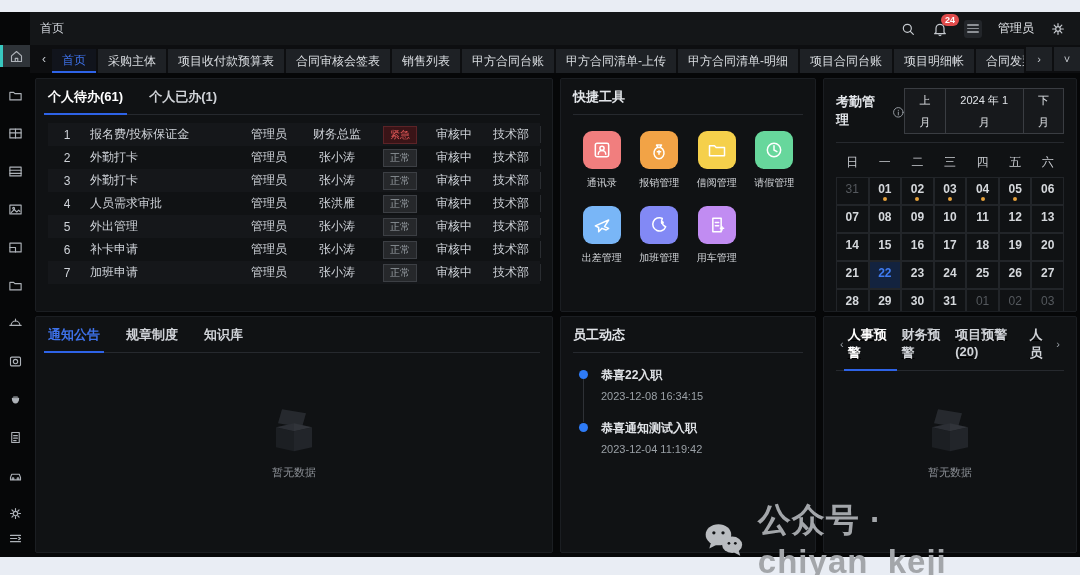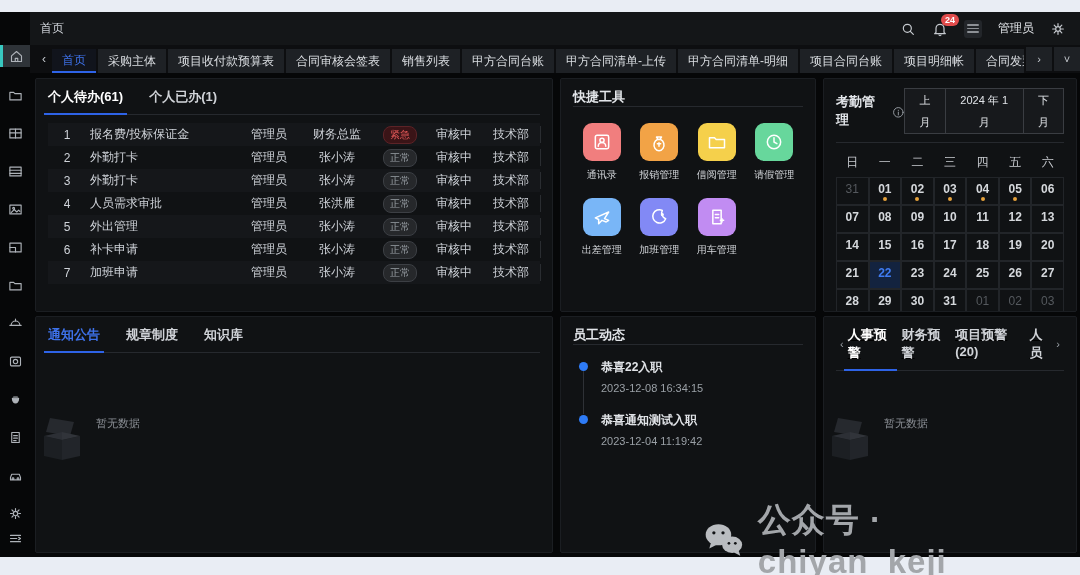--- a/index.html
+++ b/index.html
@@ -44,42 +44,42 @@
   .side-bottom { margin-top:auto; margin-bottom:8px; }
 
   
   .content { position:absolute; left:30px; top:61px; width:1050px; height:484px; padding:5px 4px 4px 5px; }
   .grid { display:grid; grid-template-columns:518px 256px 254px; grid-template-rows:234px 237px;
           column-gap:7px; row-gap:4px; }
   .panel { background:#101214; border:1px solid #1b1e22; border-radius:2px; padding:9px 12px;
            position:relative; overflow:hidden; }
   .panel-title { color:#e3e6ea; font-size:13px; font-weight:bold; }
   .panel-head { display:flex; align-items:center; border-bottom:1px solid #26292e;
-                margin-bottom:8px; }
+                padding-bottom:8px; margin-bottom:8px; }
 
   
   .ptabs { display:flex; gap:26px; }
   .ptab { color:#d0d3d8; font-size:13px; font-weight:bold; padding-bottom:8px; cursor:pointer; position:relative; }
   .ptab.active { color:#fff; }
   .ptab.active.blue-text { color:#3e72ea; }
   .ptab.active::after { content:""; position:absolute; left:-4px; right:-4px; bottom:-1px; height:2px; background:#2e63e7; }
   .ptabs-row { border-bottom:1px solid #26292e; margin-bottom:0; }
 
   
   .todo-table { margin-top:8px; font-size:12px; }
   .t-row { display:grid; grid-template-columns:38px 152px 62px 74px 52px 56px 58px 1fr;
            align-items:center; height:23px; color:#cfd3d9; }
   .t-row.header { background:#1d2024; color:#c3c7cd; height:24px; }
   .t-row:nth-child(odd):not(.header) { background:#15171a; }
   .t-cell { text-align:center; overflow:hidden; white-space:nowrap; }
   .t-cell.left { text-align:left; padding-left:4px; }
   .t-cell.ops { border-left:1px solid #2a2d31; display:flex; justify-content:center; gap:14px; }
   .t-row.header .t-cell.ops { border-left:1px solid #2a2d31; }
   .op-link { color:#2e63e7; cursor:pointer; font-size:12px; }
-  .tag { display:inline-block; font-size:10px; line-height:16px; padding:0 6px; border-radius:8px; }
+  .tag { display:inline-block; font-size:10px; line-height:16px; padding:0 6px; border-radius:0; }
   .tag.urgent { background:#3a1417; color:#e05757; border:1px solid #5c2327; }
   .tag.normal { background:#26282b; color:#9aa0a6; border:1px solid #3c3f44; }
 
   
   .tools-grid { display:grid; grid-template-columns:repeat(4,1fr); row-gap:16px; margin-top:16px; }
   .tool { display:flex; flex-direction:column; align-items:center; gap:7px; cursor:pointer; }
   .tool-tile { width:38px; height:38px; border-radius:9px; display:flex; align-items:center; justify-content:center; color:#fff; }
   .tool-tile svg { width:20px; height:20px; }
   .tool-label { color:#d4d7db; font-size:10px; }
 
@@ -95,21 +95,21 @@
   .cal-wd { text-align:center; color:#c9ccd1; font-size:12px; padding:5px 0 6px; }
   .cal-cell { height:28px; border:1px solid #222529; display:flex; flex-direction:column;
               align-items:center; justify-content:center; color:#d5d8dc; font-size:12px; font-weight:bold; cursor:pointer; position:relative; }
   .cal-cell.muted { color:#55595e; font-weight:normal; }
   .cal-cell.selected { background:#13233f; color:#3f7bf0; }
   .cal-cell .dot { width:4px; height:4px; border-radius:50%; background:#e6a23c; margin-top:1px; }
   .cal-cell .nodot { height:5px; }
 
   
   .empty { position:absolute; left:0; right:0; top:50%; transform:translateY(-38%);
-           display:flex; flex-direction:row; gap:8px; }
+           display:flex; flex-direction:column; align-items:center; gap:8px; }
   .empty-label { color:#8a8e94; font-size:11px; }
 
   
   .timeline { margin-top:14px; margin-left:6px; position:relative; }
   .tl-item { position:relative; padding-left:22px; padding-bottom:18px; }
   .tl-item:not(:last-child)::before { content:""; position:absolute; left:4px; top:12px; bottom:-2px; width:1px; background:#2e3136; }
   .tl-dot { position:absolute; left:0; top:3px; width:9px; height:9px; border-radius:50%; background:#2e7bf6; }
   .tl-title { color:#e0e3e7; font-size:12px; font-weight:bold; }
   .tl-time { color:#9aa0a6; font-size:11px; margin-top:6px; }
 

